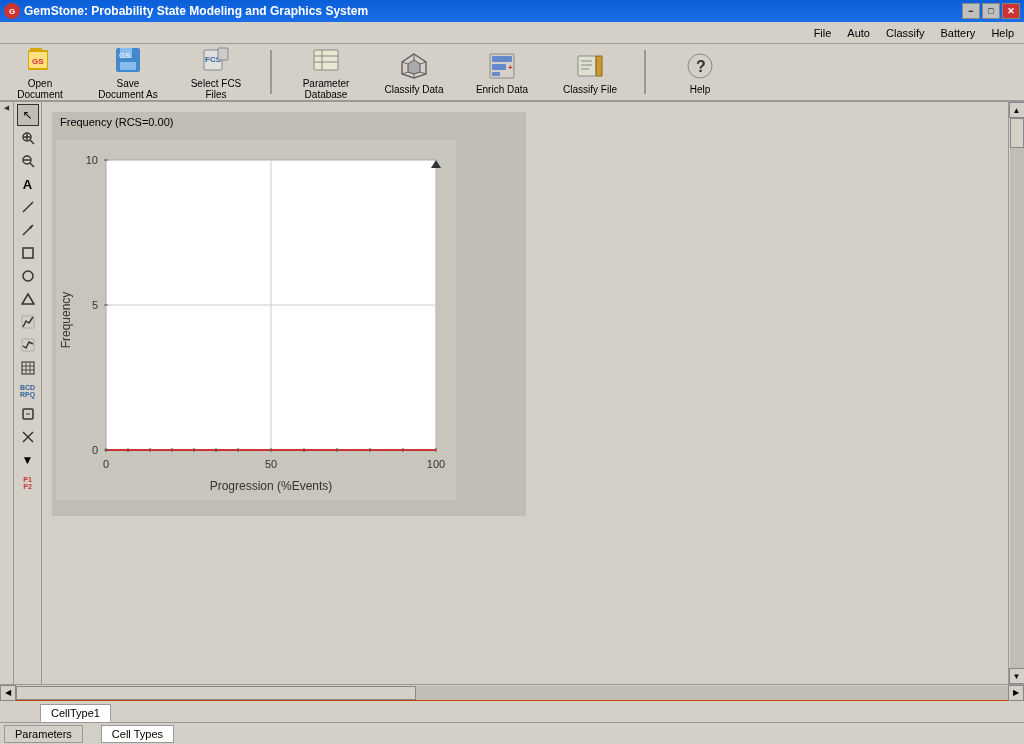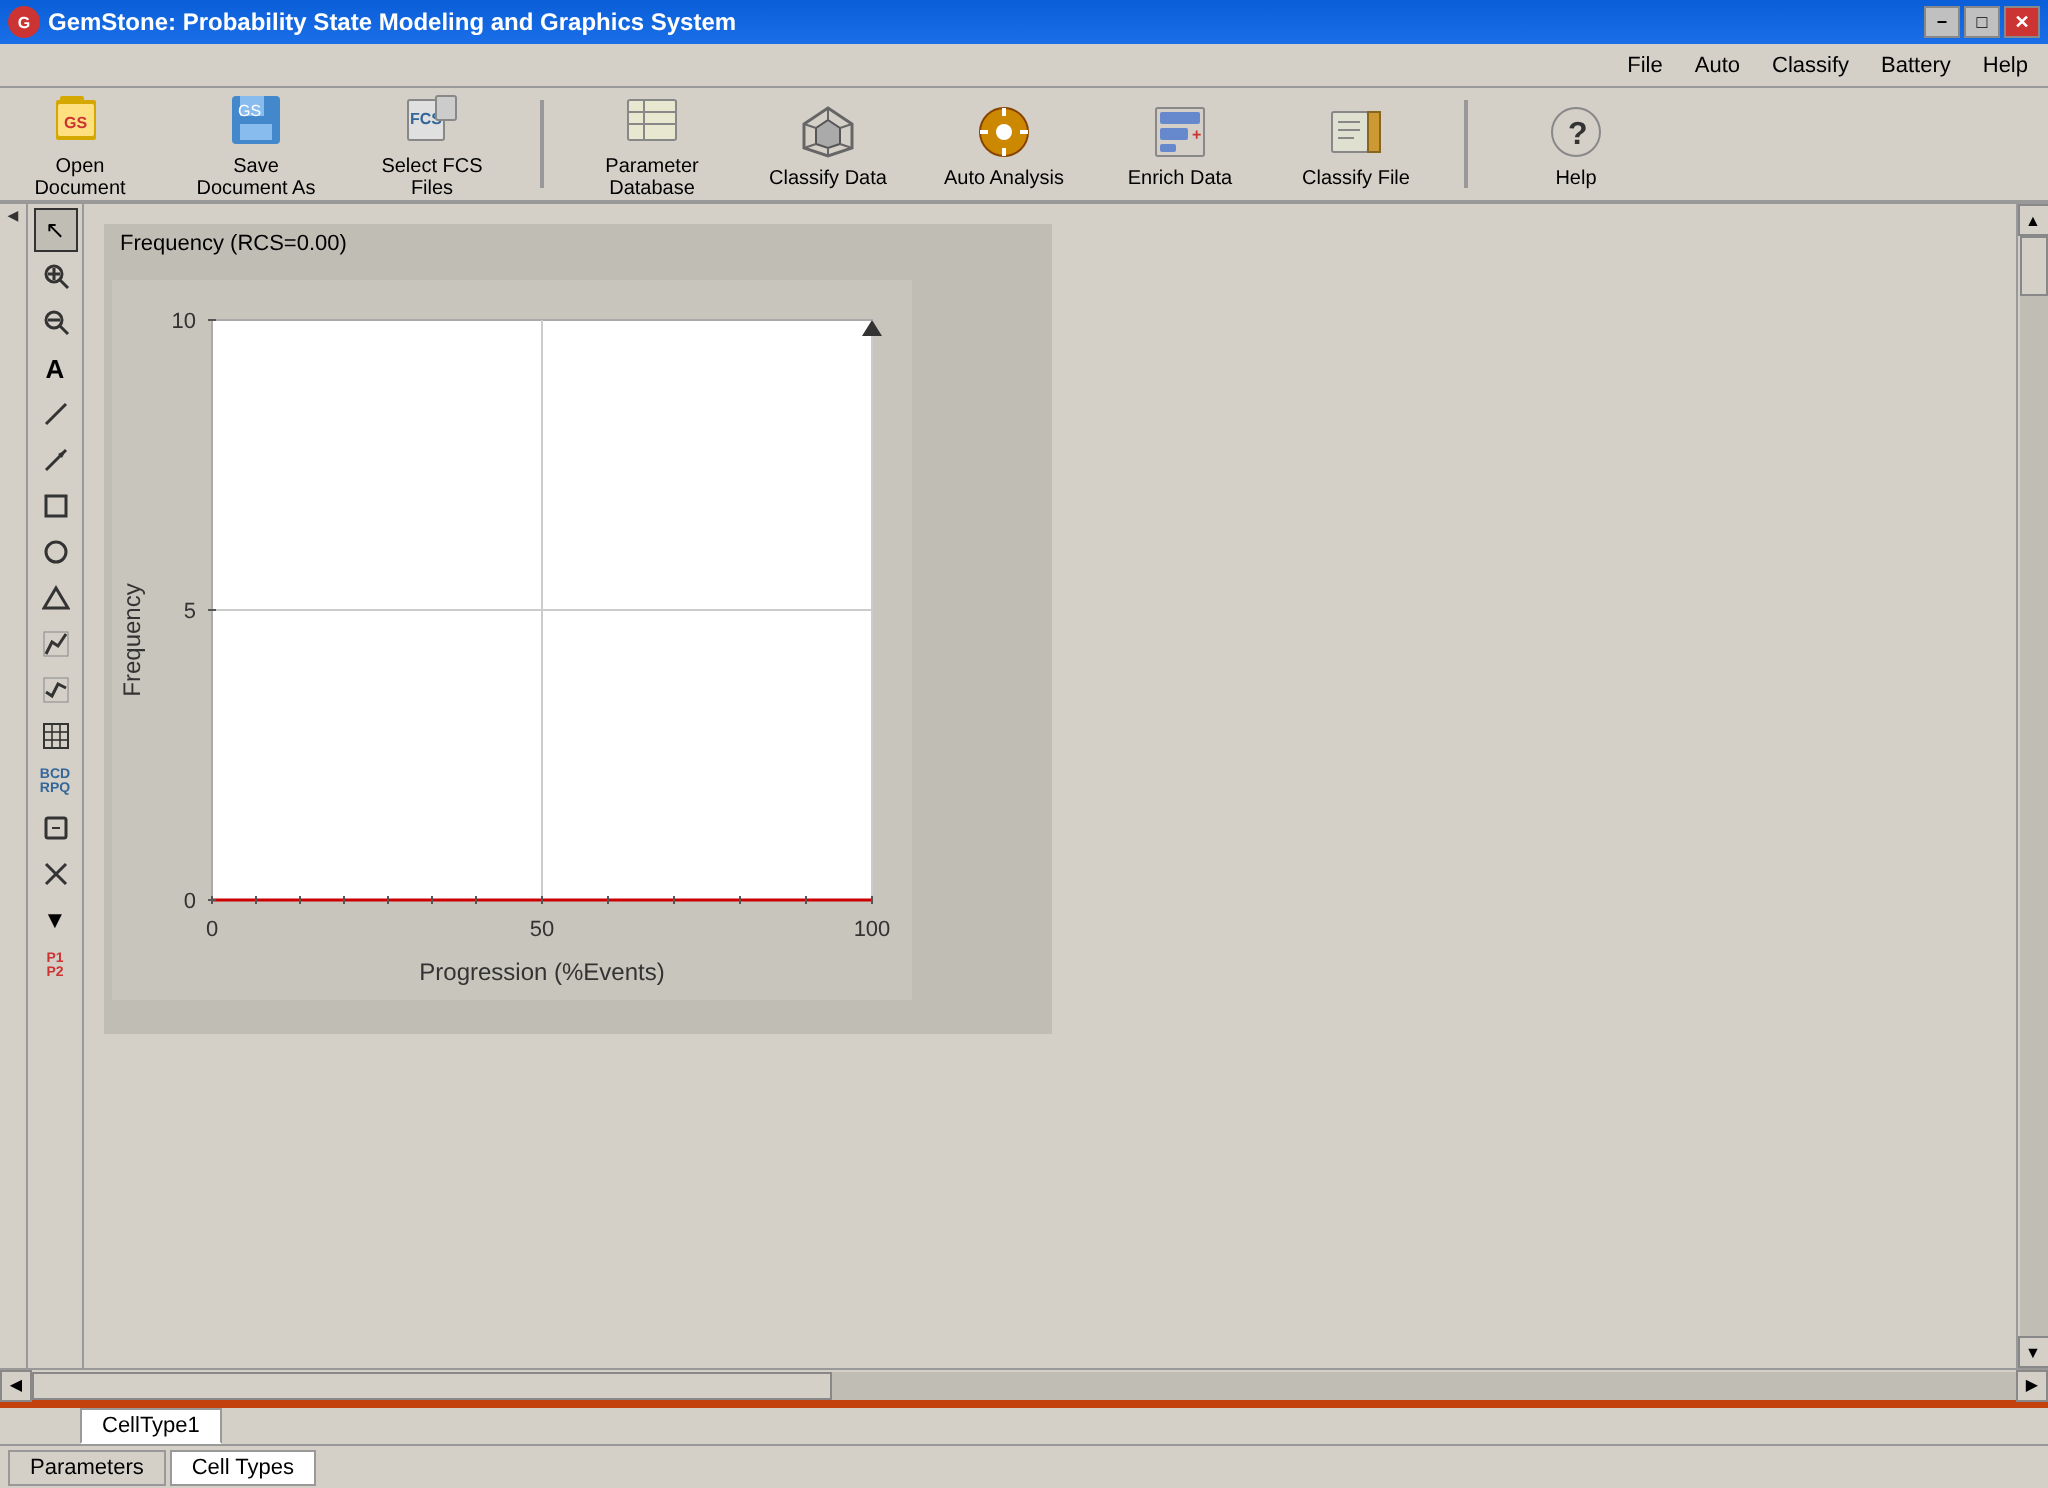--- a/index.html
+++ b/index.html
@@ -317,33 +317,20 @@
         <polygon points="16,10 22,14 22,22 16,24 10,22 10,14" fill="#aaaaaa" stroke="#555" stroke-width="1"></polygon>
         <line x1="16" y1="4" x2="16" y2="10" stroke="#666" stroke-width="1"></line>
         <line x1="28" y1="12" x2="22" y2="14" stroke="#666" stroke-width="1"></line>
         <line x1="28" y1="24" x2="22" y2="22" stroke="#666" stroke-width="1"></line>
         <line x1="16" y1="28" x2="16" y2="24" stroke="#666" stroke-width="1"></line>
         <line x1="4" y1="24" x2="10" y2="22" stroke="#666" stroke-width="1"></line>
         <line x1="4" y1="12" x2="10" y2="14" stroke="#666" stroke-width="1"></line>
       </svg>
     </div>
     <span>Classify Data</span>
-  </div>
-  <div class="toolbar-btn">
-    <div class="toolbar-icon">
-      <svg width="32" height="32" viewBox="0 0 32 32">
-        <circle cx="16" cy="16" r="12" fill="#cc8800" stroke="#884400" stroke-width="1"></circle>
-        <line x1="16" y1="4" x2="16" y2="8" stroke="white" stroke-width="2"></line>
-        <line x1="16" y1="24" x2="16" y2="28" stroke="white" stroke-width="2"></line>
-        <line x1="4" y1="16" x2="8" y2="16" stroke="white" stroke-width="2"></line>
-        <line x1="24" y1="16" x2="28" y2="16" stroke="white" stroke-width="2"></line>
-        <circle cx="16" cy="16" r="4" fill="white"></circle>
-      </svg>
-    </div>
-    <span>Auto Analysis</span>
   </div>
   <div class="toolbar-btn">
     <div class="toolbar-icon">
       <svg width="32" height="32" viewBox="0 0 32 32">
         <rect x="4" y="4" width="24" height="24" fill="#d4d0c8" rx="1" stroke="#888" stroke-width="1"></rect>
         <rect x="6" y="6" width="20" height="6" fill="#6688cc" rx="1"></rect>
         <rect x="6" y="14" width="14" height="6" fill="#6688cc" rx="1"></rect>
         <rect x="6" y="22" width="8" height="4" fill="#6688cc" rx="1"></rect>
         <text x="22" y="20" font-size="8" fill="#cc3333" font-weight="bold">+</text>
       </svg>
@@ -527,20 +514,20 @@
 </div>
 
 <div id="bottom-scroll" style="height:16px; background:#d4d0c8; border-top:1px solid #999; display:flex; align-items:center;">
   <div class="h-scroll-arrow">◀</div>
   <div class="h-scroll-track" style="flex:1; height:14px; background:#c0bdb5; position:relative;">
     <div class="h-scroll-thumb" style="width:400px; height:14px; background:#d4d0c8; border:1px solid #888; position:absolute; left:0;"></div>
   </div>
   <div class="h-scroll-arrow">▶</div>
 </div>
 
-<div id="tab-area" style="height:22px; background:#d4d0c8; border-top:4px solid #c2410c; display:flex; align-items:center; padding-left:40px;">
+<div id="tab-area" style="height:22px; background:#d4d0c8; border-top:1px solid #c2410c; display:flex; align-items:flex-end; padding-left:40px;">
   <div class="tab active">CellType1</div>
 </div>
 
-<div id="bottom-tabs" style="height:22px; background:#d4d0c8; border-top:1px solid #999; display:flex; align-items:center; padding-left:4px; gap:2px;">
+<div id="bottom-tabs" style="height:22px; background:#d4d0c8; border-top:1px solid #999; display:flex; align-items:center; padding-left:4px; gap:18px;">
   <div class="bottom-tab">Parameters</div>
   <div class="bottom-tab active">Cell Types</div>
 </div>
 
 </body></html>

